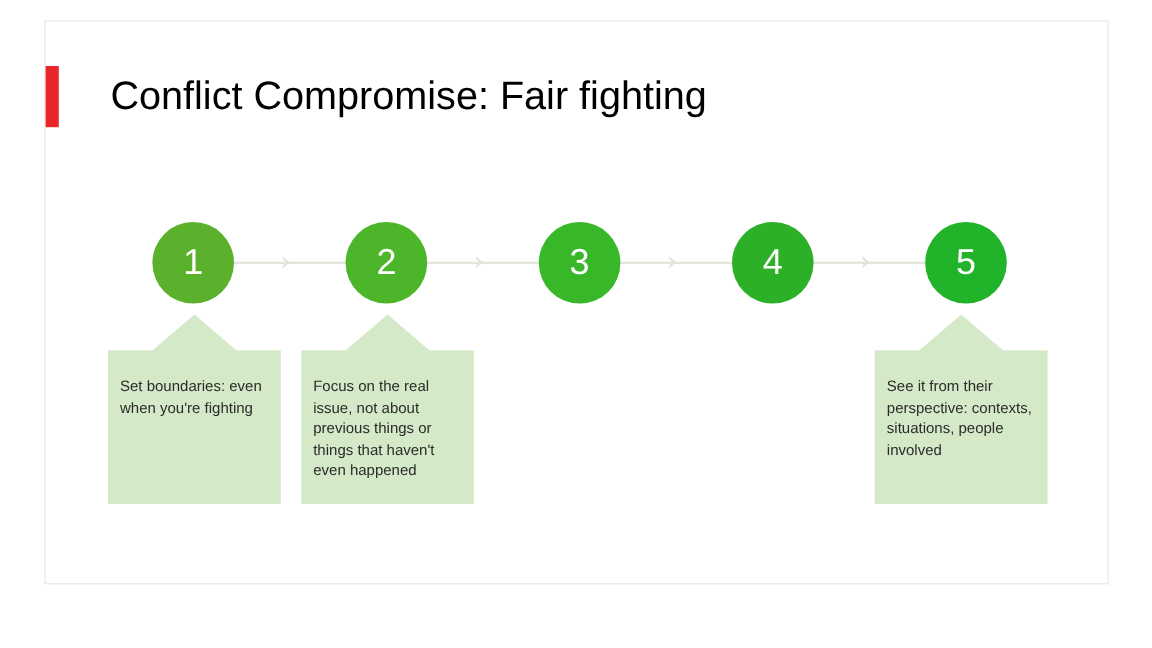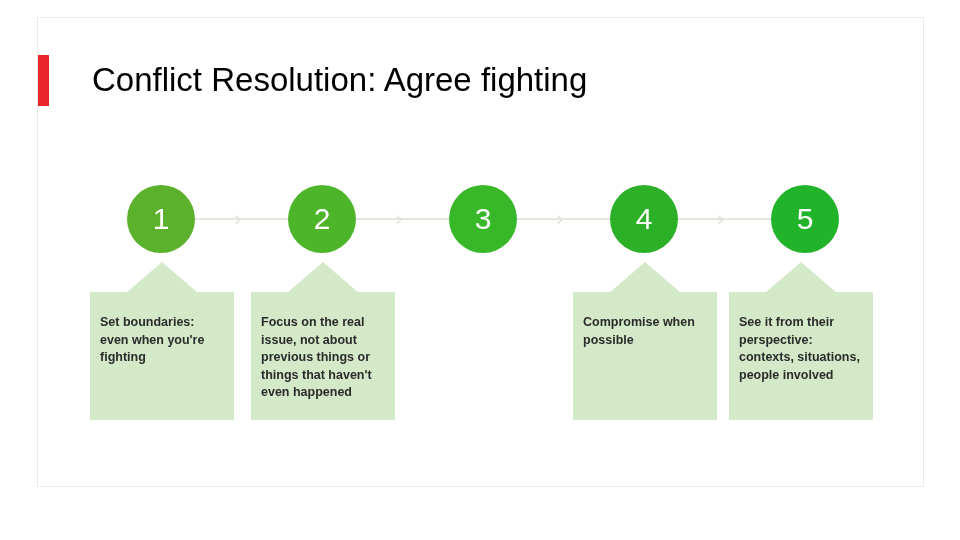--- a/index.html
+++ b/index.html
@@ -104,21 +104,20 @@
     top: 262px;
     width: 800px;
     height: 160px;
   }
 
   .box-wrap {
     position: absolute;
     top: 0;
     width: 138px;
     height: 158px;
-    font-weight: bold;
   }
 
   .box-tip {
     position: absolute;
     top: 0;
     left: 36px;
     width: 0;
     height: 0;
     border-left: 36px solid transparent;
     border-right: 36px solid transparent;
@@ -147,21 +146,21 @@
 </style>
 </head>
 <body>
 
 <div class="slide">
 
   <div class="slide-frame"></div>
 
   <div class="accent-bar"></div>
 
-  <div class="slide-title">Conflict Resolution: Agree fighting</div>
+  <div class="slide-title">Conflict Compromise: Fair fighting</div>
 
   <div class="chain">
 
     <div class="chain-line" style="left:72px;width:152px;"></div>
     <div class="chevron" style="left:139px;">›</div>
 
     <div class="chain-line" style="left:233px;width:152px;"></div>
     <div class="chevron" style="left:300px;">›</div>
 
     <div class="chain-line" style="left:394px;width:152px;"></div>
@@ -187,26 +186,20 @@
     </div>
 
     <div class="box-wrap" style="left:161px;">
       <div class="box-tip"></div>
       <div class="box-body">
         <div class="box-text">Focus on the real issue, not about previous things or things that haven't even happened</div>
       </div>
     </div>
 
 
-    <div class="box-wrap" style="left:483px;">
-      <div class="box-tip"></div>
-      <div class="box-body">
-        <div class="box-text">Compromise when possible</div>
-      </div>
-    </div>
 
     <div class="box-wrap" style="left:639px;">
       <div class="box-tip"></div>
       <div class="box-body">
         <div class="box-text">See it from their perspective: contexts, situations, people involved</div>
       </div>
     </div>
 
   </div>
 

